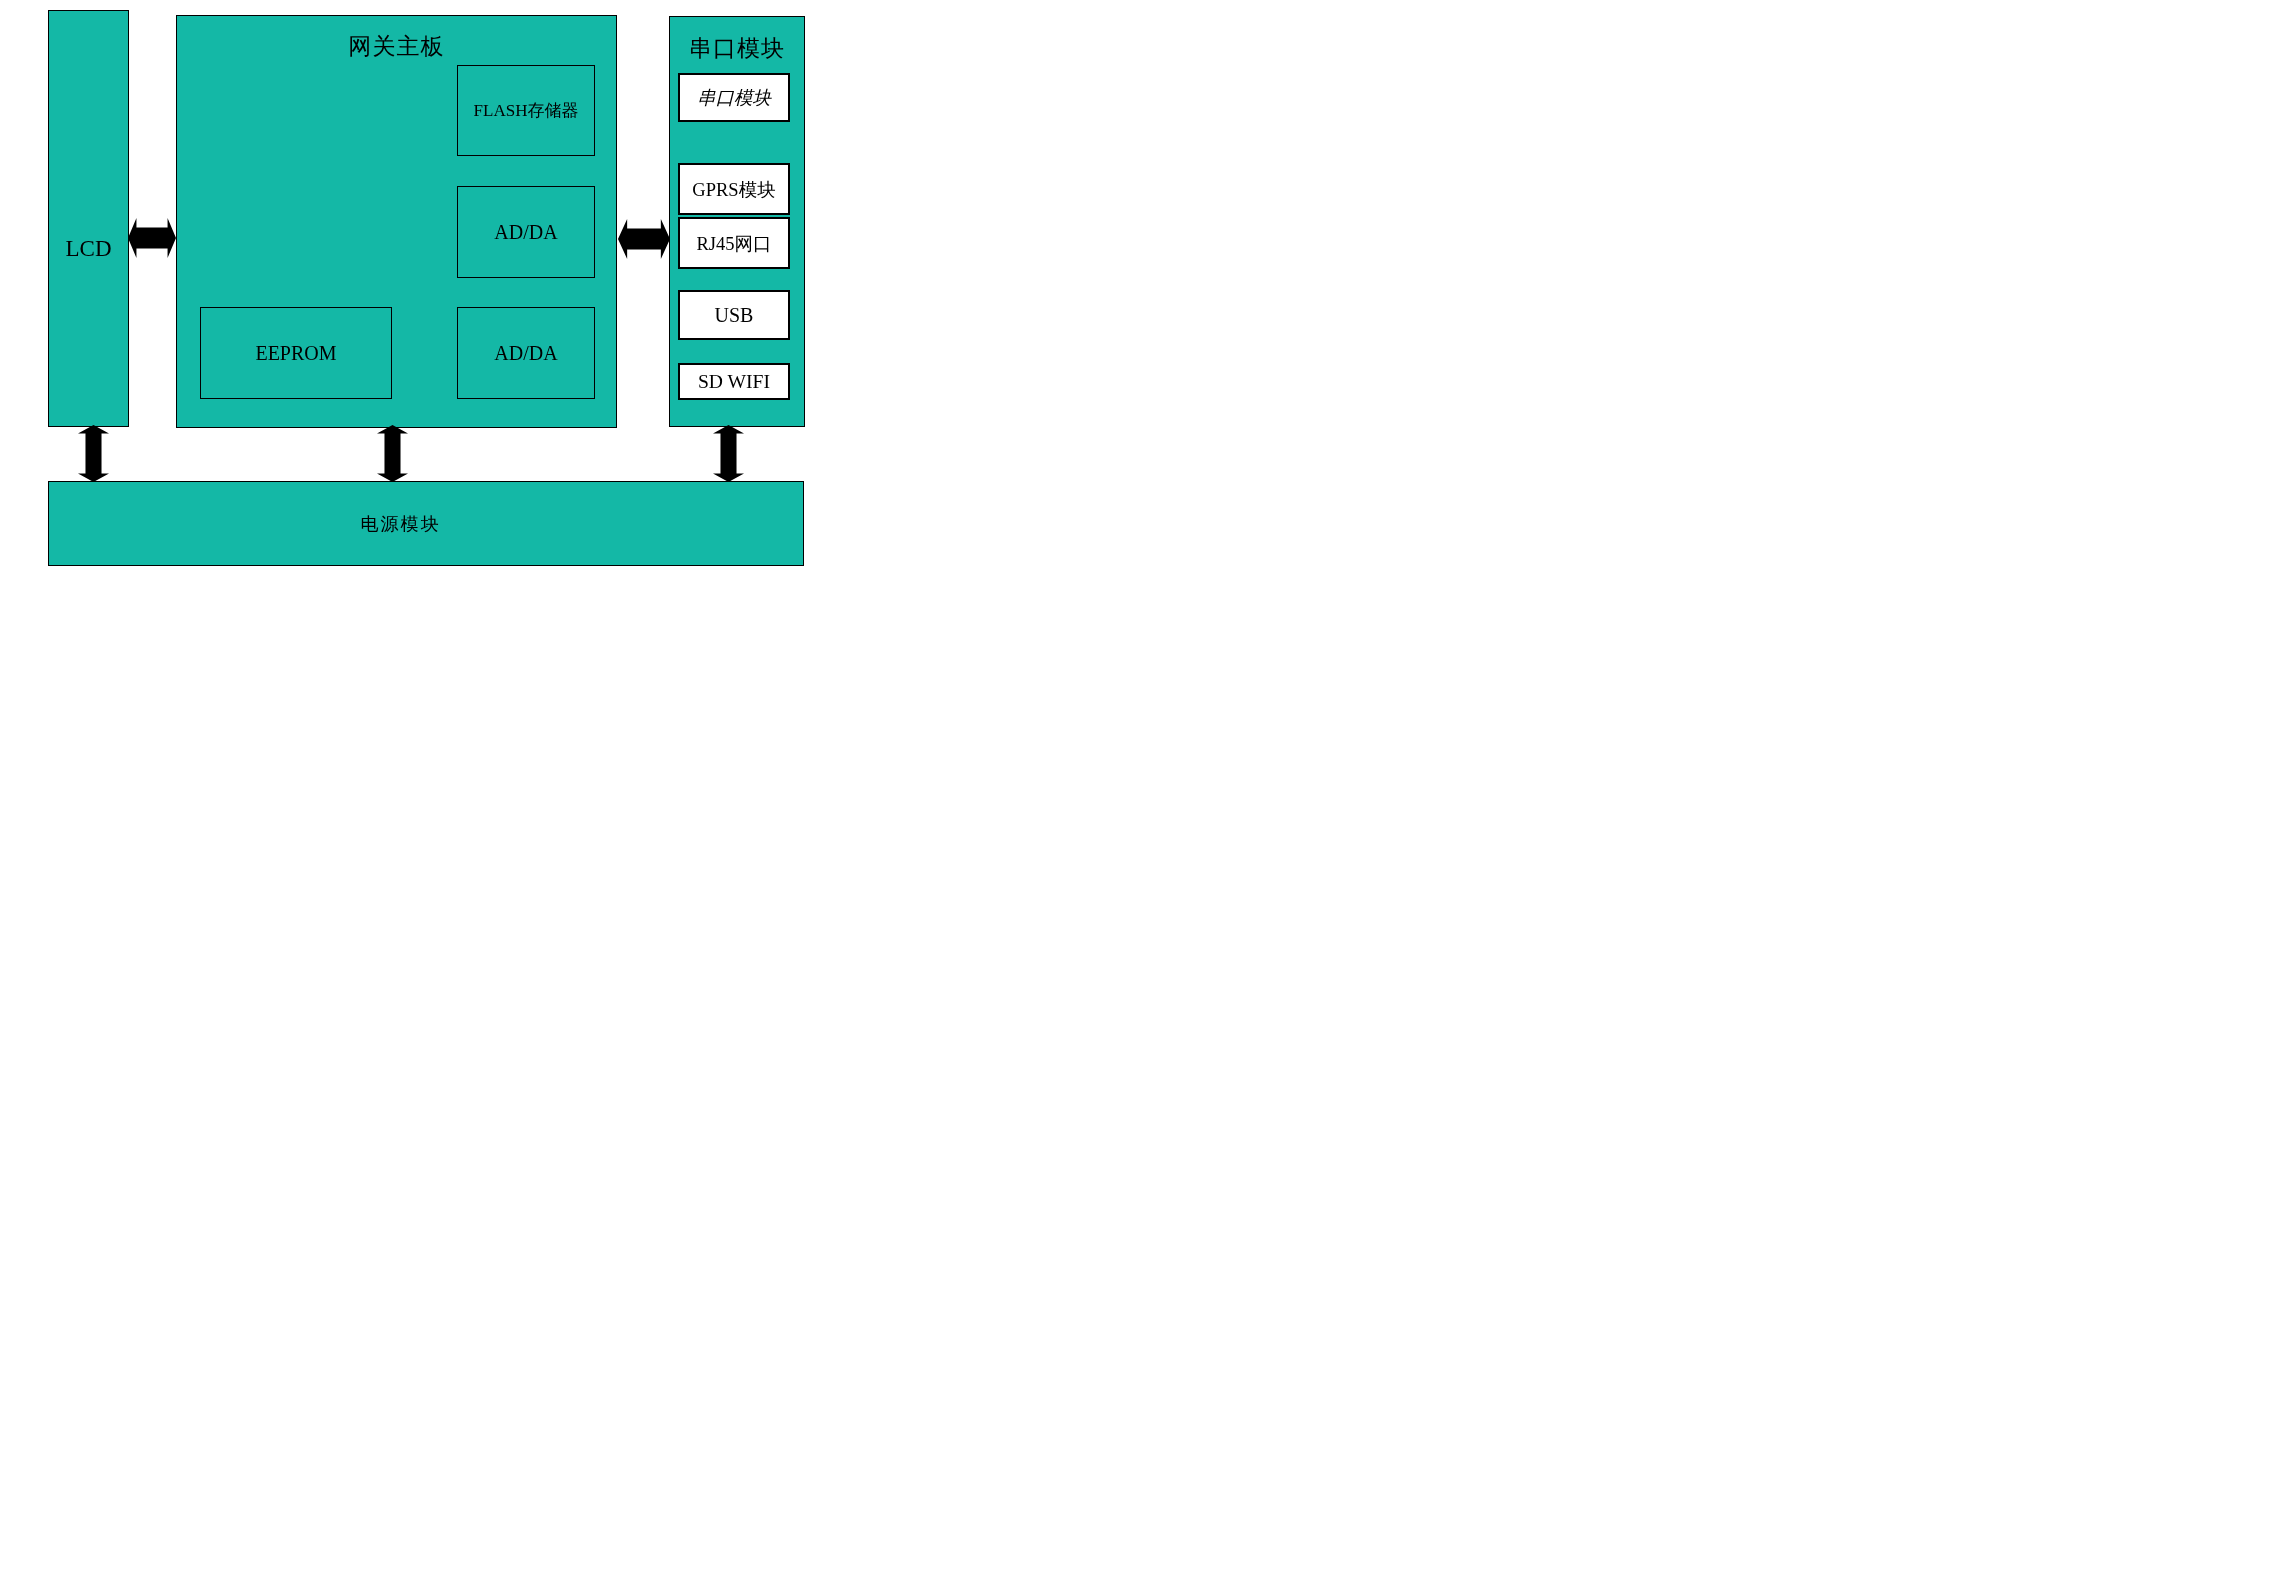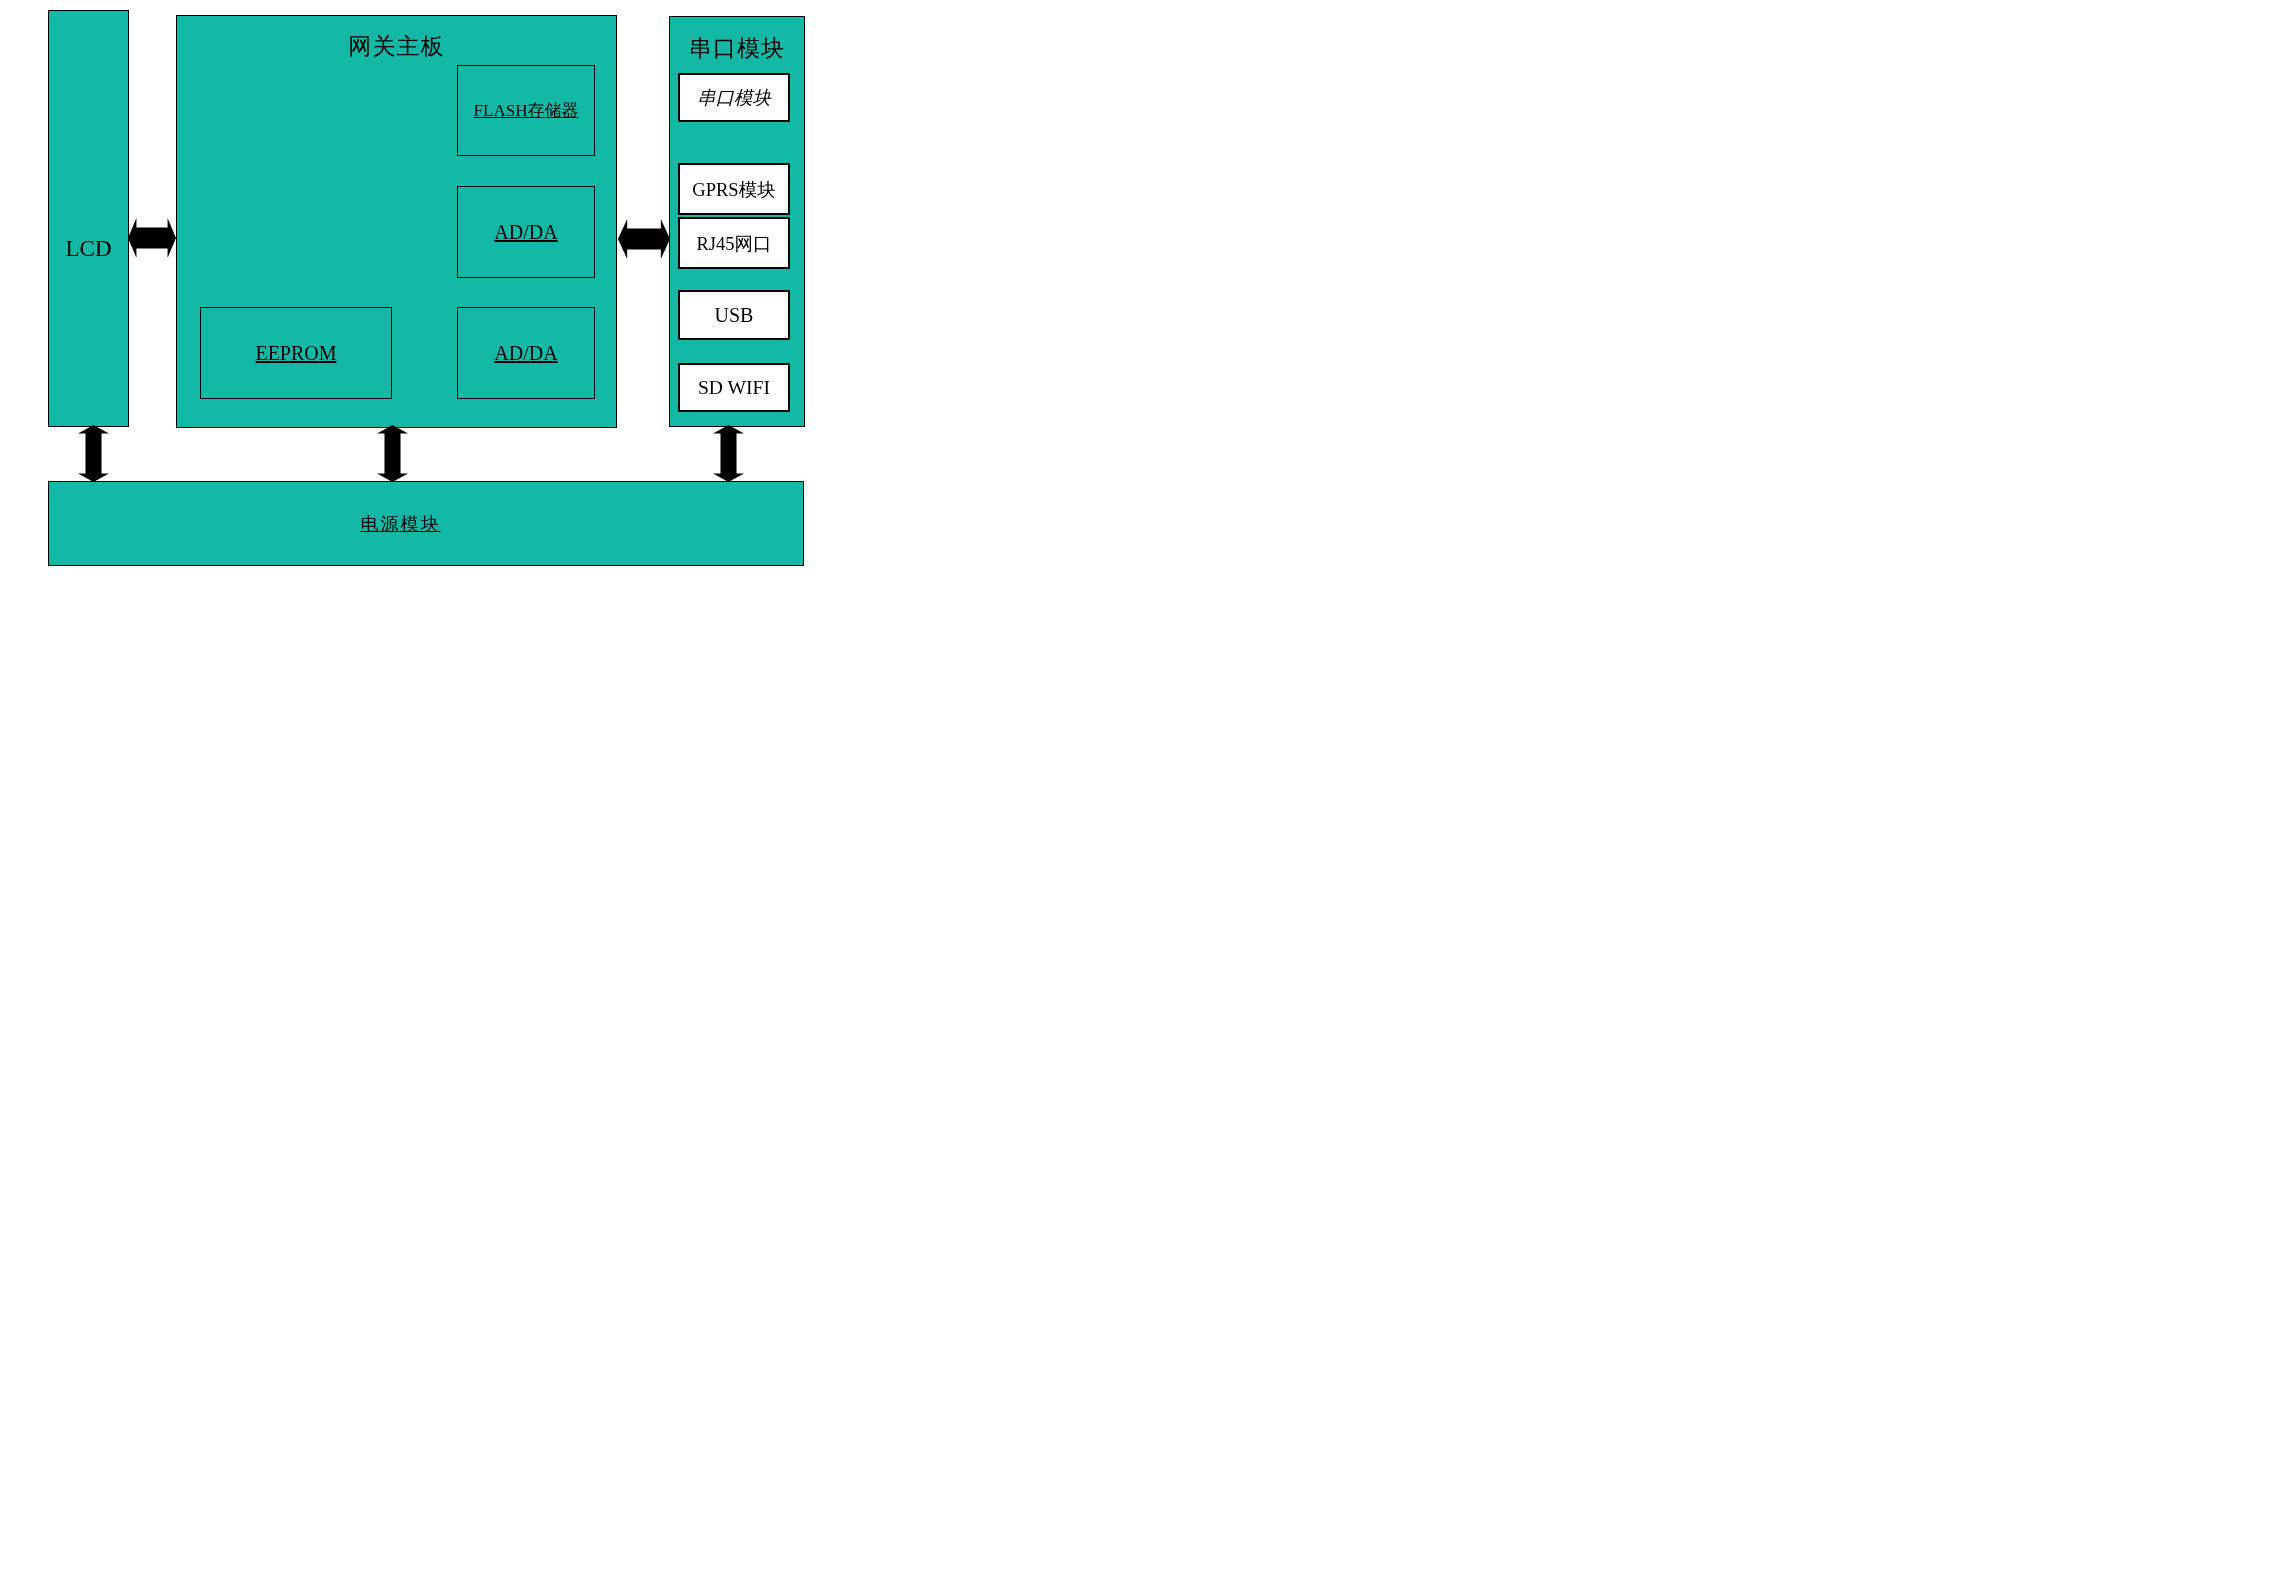--- a/index.html
+++ b/index.html
@@ -20,21 +20,20 @@
     position: absolute;
     background: #14b8a6;
     border: 1.1px solid #000000;
     box-sizing: border-box;
   }
   .centered {
     display: flex;
     align-items: center;
     justify-content: center;
     text-align: center;
-    text-decoration: underline;
   }
   .panel-title {
     position: absolute;
     left: 0;
     right: 0;
     text-align: center;
     font-size: 23px;
     letter-spacing: 1.1px;
     white-space: nowrap;
   }
@@ -64,21 +63,21 @@
     display: flex;
     align-items: center;
     justify-content: center;
     font-size: 18.5px;
     white-space: nowrap;
   }
   #peri-serial { top: 56px; height: 49px; font-style: italic; }
   #peri-gprs   { top: 146px; height: 52px; }
   #peri-rj45   { top: 200px; height: 52px; }
   #peri-usb    { top: 273px; height: 50px; font-size: 20px; }
-  #peri-sdwifi { top: 346px; height: 49px; font-size: 19.6px; }
+  #peri-sdwifi { top: 346px; height: 37px; font-size: 19.6px; }
   
   #power-box   { left: 48px; top: 481px; width: 756px; height: 85px; border-width: 1.6px; }
   #power-label { transform: translateX(-25.4px); font-size: 18px; letter-spacing: 2.1px; }
   
   .arrow { position: absolute; }
   .arrow svg { display: block; width: 100%; height: 100%; }
   .arrow polygon { fill: #000000; }
   #arrow-lcd-gateway        { left: 128px;  top: 218px; width: 48px;  height: 40px; }
   #arrow-gateway-peripheral { left: 618px; top: 219px; width: 52px;  height: 40px; }
   #arrow-lcd-power          { left: 78px;  top: 425px; width: 31px;  height: 57px; }

